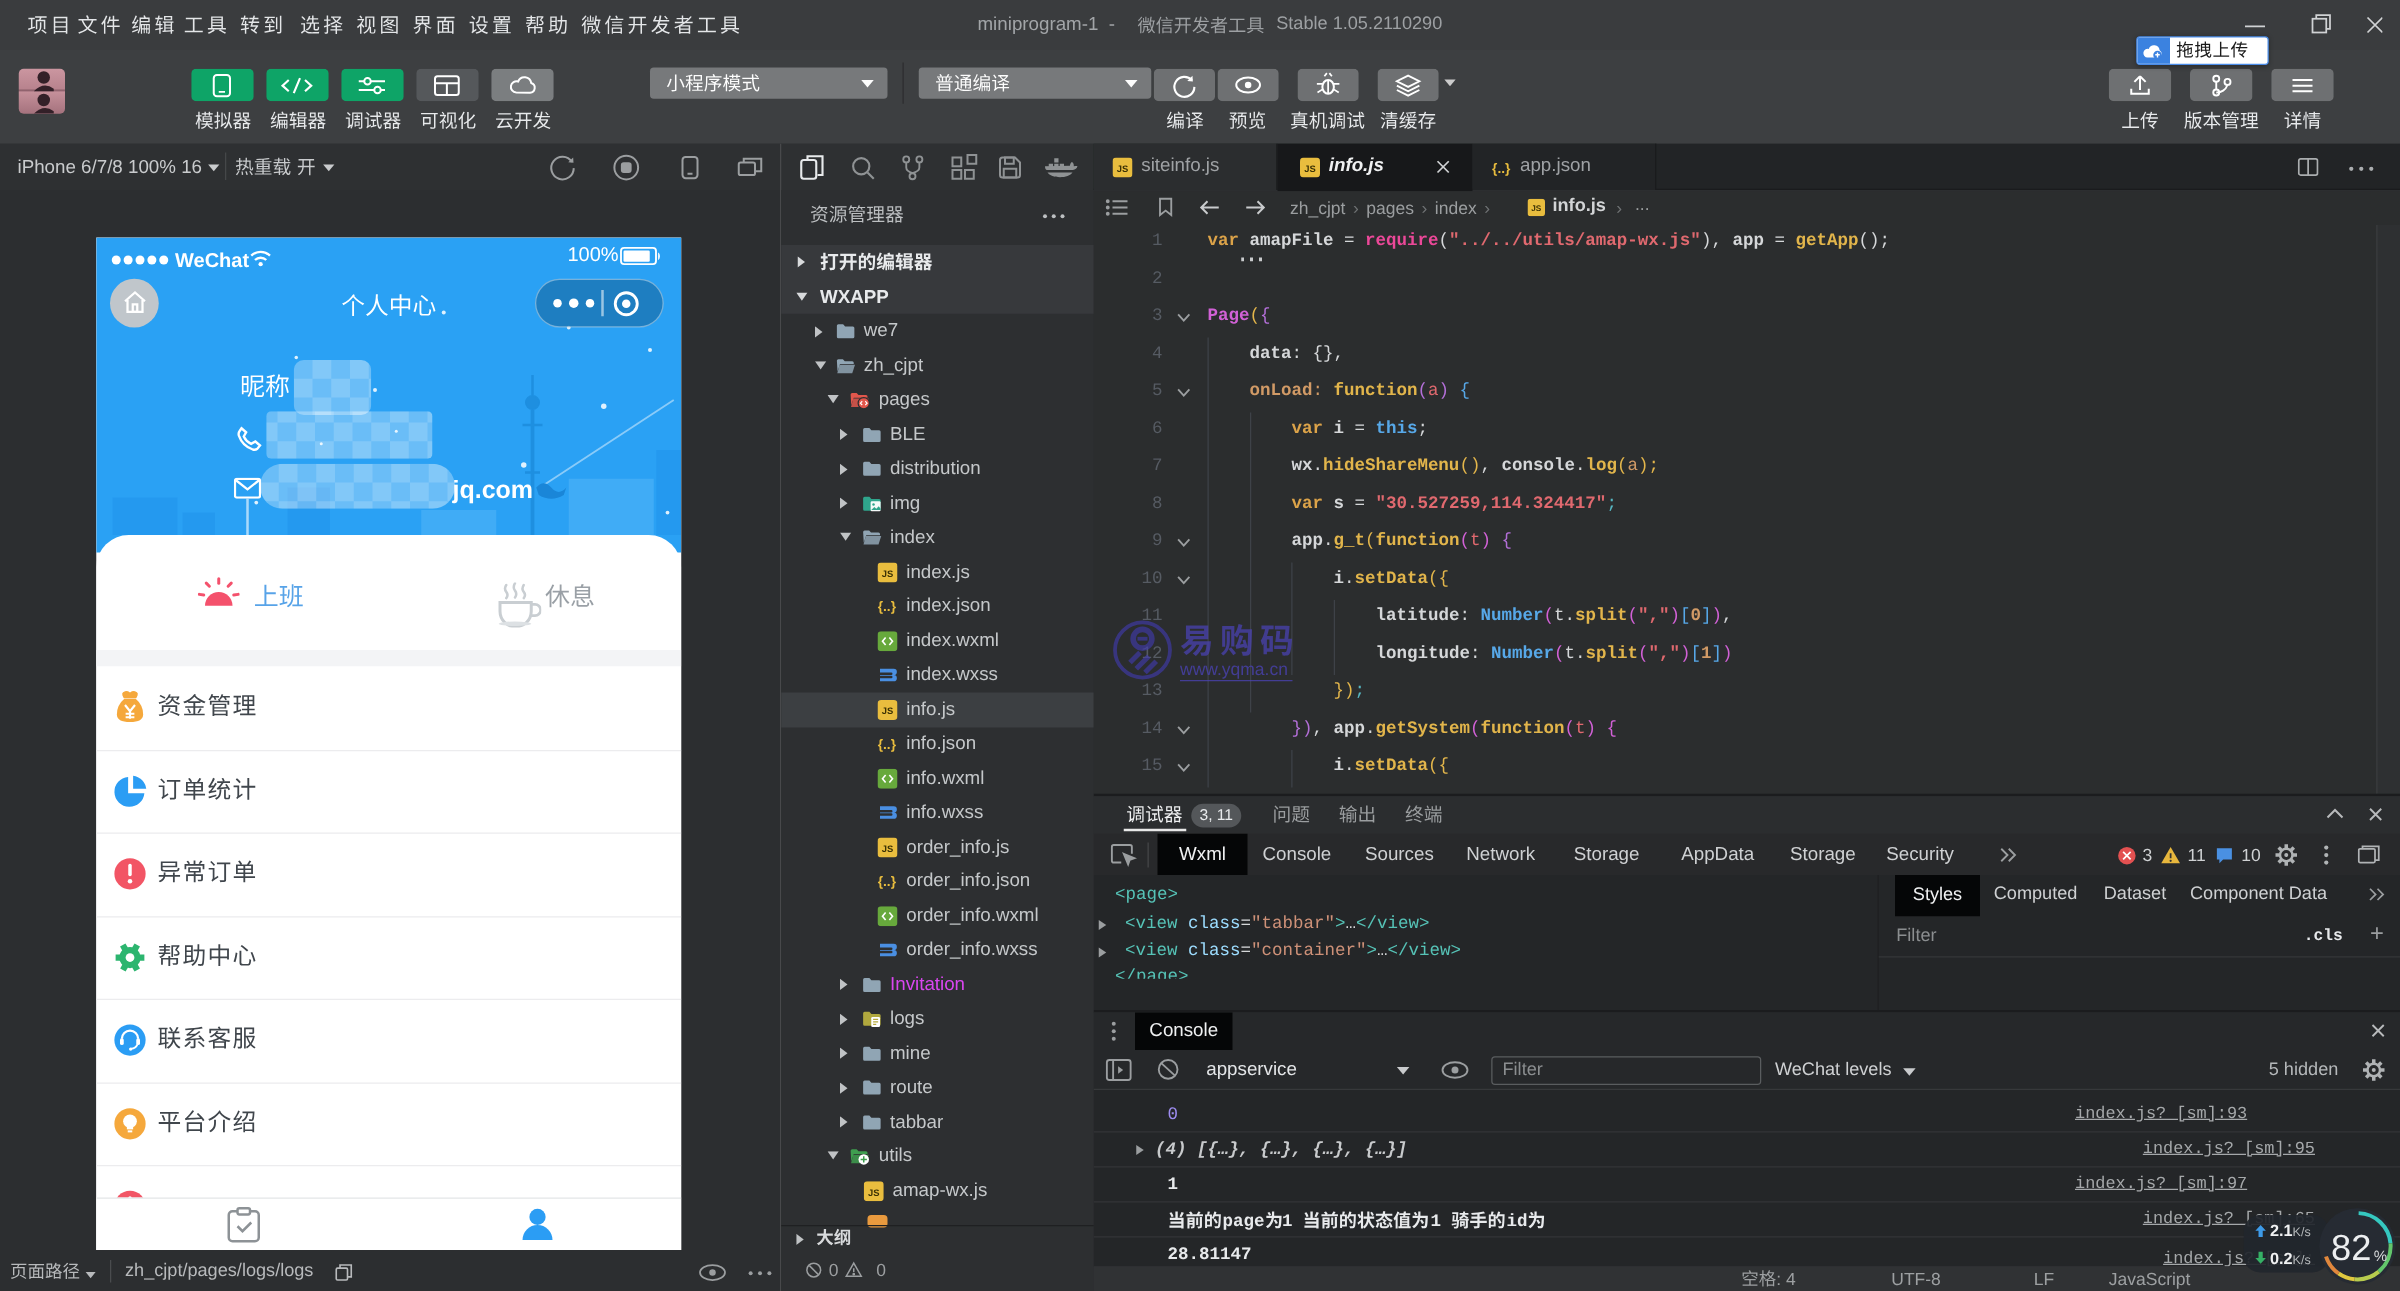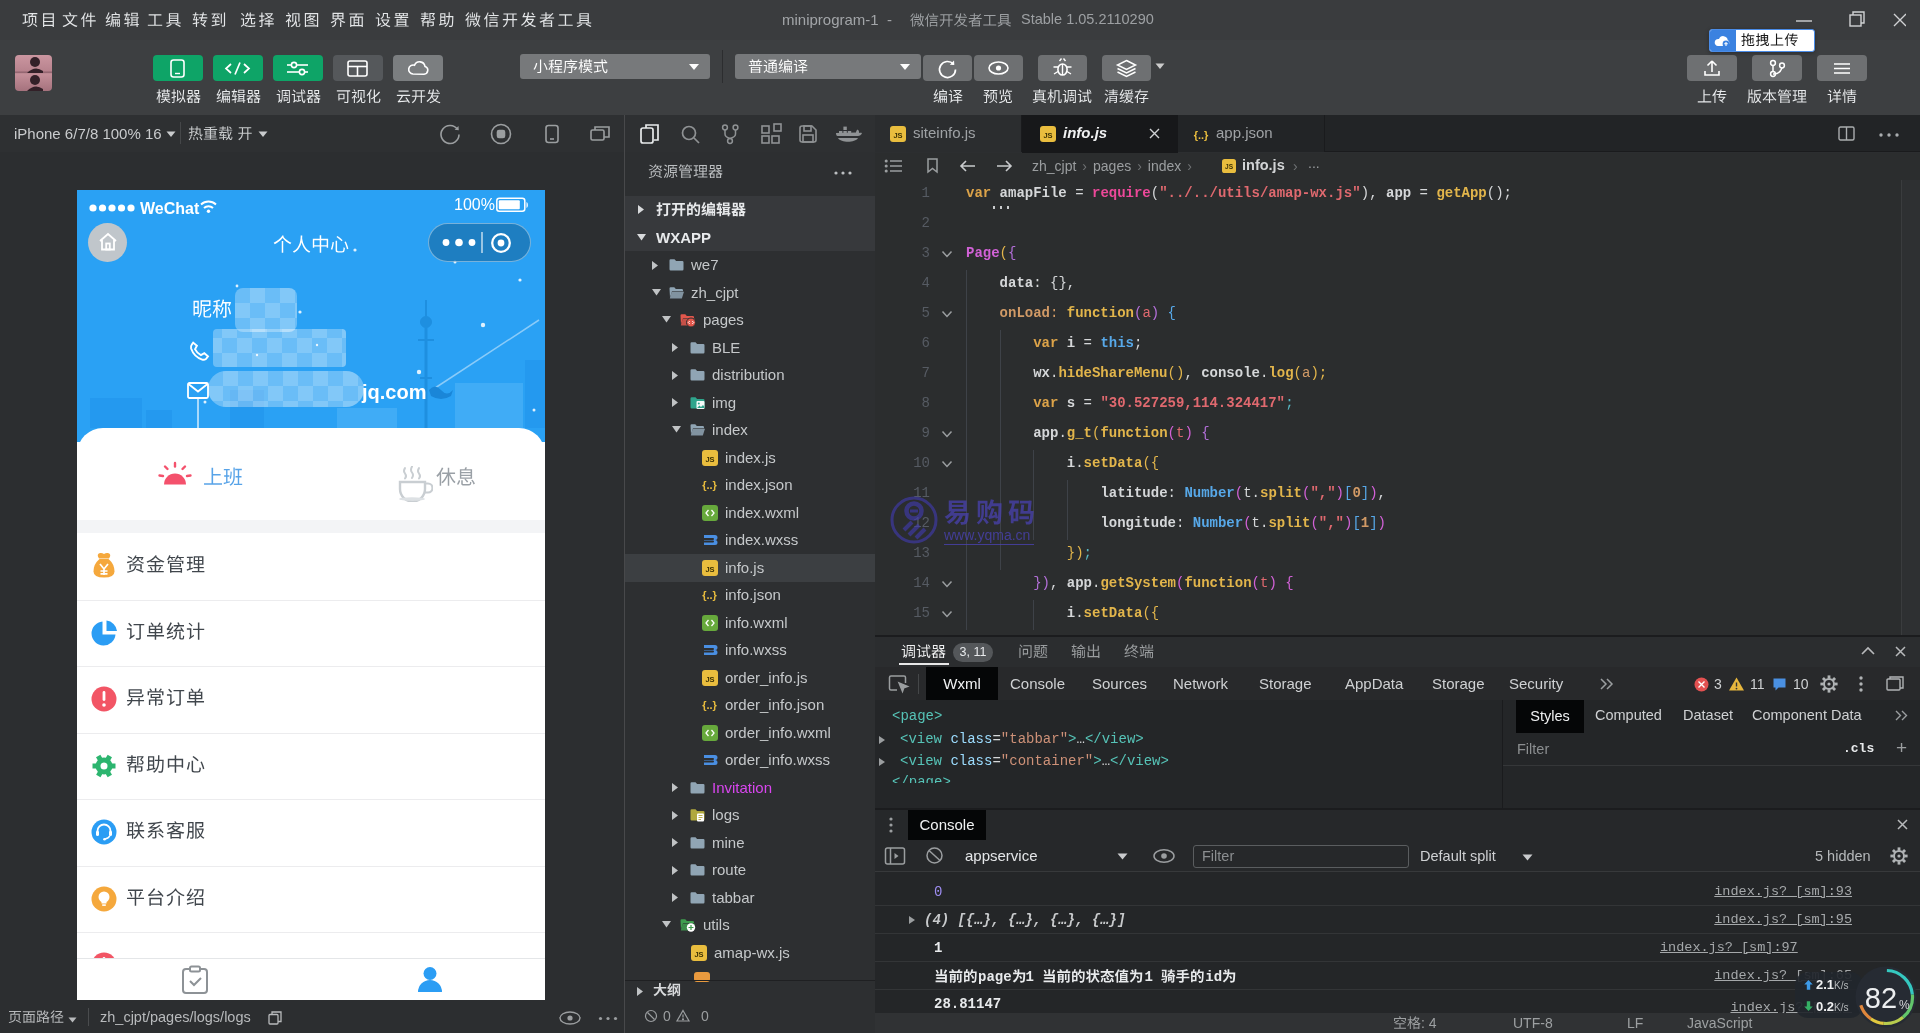--- a/index.html
+++ b/index.html
@@ -1067,21 +1067,21 @@
 <div class="abs" style="left:965px;top:847px;color:#e4e6e8;font-size:15px">appservice</div>
 <svg class="abs" style="left:1117px;top:853px" width="11" height="8">
     <path d="M0.5 0.5 l5 6 5-6 z" fill="#c9cbcd"></path>
   </svg>
 <svg class="abs" style="left:1152px;top:848px" width="24" height="16" viewBox="0 0 24 16">
     <ellipse cx="12" cy="8" rx="10" ry="6.2" fill="none" stroke="#9b9ea0" stroke-width="1.5"></ellipse>
     <circle cx="12" cy="8" r="2.8" fill="#9b9ea0"></circle>
   </svg>
 <div class="abs" style="left:1193px;top:845px;width:216px;height:23px;border:1px solid #5a5d5f;border-radius:3px"></div>
 <div class="abs" style="left:1202px;top:848px;color:#8b8e90;font-size:14.5px">Filter</div>
-<div class="abs" style="left:1420px;top:848px;color:#cfd1d3;font-size:14.5px">Default split</div>
+<div class="abs" style="left:1420px;top:848px;color:#cfd1d3;font-size:14.5px">WeChat levels</div>
 <svg class="abs" style="left:1522px;top:854px" width="11" height="8">
     <path d="M0.5 0.5 l5 6 5-6 z" fill="#c9cbcd"></path>
   </svg>
 <div class="abs" style="left:1815px;top:848px;color:#b5b8ba;font-size:14.5px">5 hidden</div>
 <svg class="abs" style="left:1890px;top:847px" width="18" height="18" viewBox="0 0 18 18">
     <g transform="translate(9,9)">
       <circle r="5" fill="none" stroke="#b0b3b5" stroke-width="2"></circle>
       <circle r="1.6" fill="#b0b3b5"></circle>
       <rect x="-1.4" y="-8.6" width="2.8" height="3.2" fill="#b0b3b5" transform="rotate(0)"></rect>
       <rect x="-1.4" y="-8.6" width="2.8" height="3.2" fill="#b0b3b5" transform="rotate(45)"></rect>
@@ -1089,21 +1089,21 @@
       <rect x="-1.4" y="-8.6" width="2.8" height="3.2" fill="#b0b3b5" transform="rotate(135)"></rect>
       <rect x="-1.4" y="-8.6" width="2.8" height="3.2" fill="#b0b3b5" transform="rotate(180)"></rect>
       <rect x="-1.4" y="-8.6" width="2.8" height="3.2" fill="#b0b3b5" transform="rotate(225)"></rect>
       <rect x="-1.4" y="-8.6" width="2.8" height="3.2" fill="#b0b3b5" transform="rotate(270)"></rect>
       <rect x="-1.4" y="-8.6" width="2.8" height="3.2" fill="#b0b3b5" transform="rotate(315)"></rect>
     </g>
   </svg>
 <div class="abs" style="left:875px;top:872px;width:1045px;height:141px;background:#242628;overflow:hidden"></div>
 <div class="abs" style="left:875px;top:878px;width:1045px;height:28px;border-bottom:1px solid #333537"></div>
 <div class="abs mono" style="left:934px;top:884px;color:#9d8cf0;font-size:14px">0</div>
-<div class="abs mono" style="left:1660px;top:884px;width:192px;text-align:right;color:#a5a8aa;font-size:13.5px;text-decoration:underline;white-space:pre">index.js? [sm]:93</div>
+<div class="abs mono" style="left:1660px;top:884px;width:192px;color:#a5a8aa;font-size:13.5px;text-decoration:underline;white-space:pre">index.js? [sm]:93</div>
 <div class="abs" style="left:875px;top:906px;width:1045px;height:28px;border-bottom:1px solid #333537"></div>
 <svg class="abs" style="left:908px;top:915px" width="8" height="10" viewBox="0 0 8 10" fill="#9b9ea0">
     <path d="M1 1 l6 4 -6 4 z"></path>
   </svg>
 <div class="abs mono" style="left:924px;top:912px;color:#c8cacc;font-size:14px;font-style:italic;font-weight:bold">(4) [{…}, {…}, {…}, {…}]</div>
 <div class="abs mono" style="left:1660px;top:912px;width:192px;text-align:right;color:#a5a8aa;font-size:13.5px;text-decoration:underline;white-space:pre">index.js? [sm]:95</div>
 <div class="abs" style="left:875px;top:934px;width:1045px;height:28px;border-bottom:1px solid #333537"></div>
 <div class="abs mono" style="left:934px;top:940px;color:#e8eaec;font-size:14px;font-weight:bold">1</div>
 <div class="abs mono" style="left:1660px;top:940px;width:192px;color:#a5a8aa;font-size:13.5px;text-decoration:underline;white-space:pre">index.js? [sm]:97</div>
 <div class="abs" style="left:875px;top:962px;width:1045px;height:28px;border-bottom:1px solid #333537"></div>

